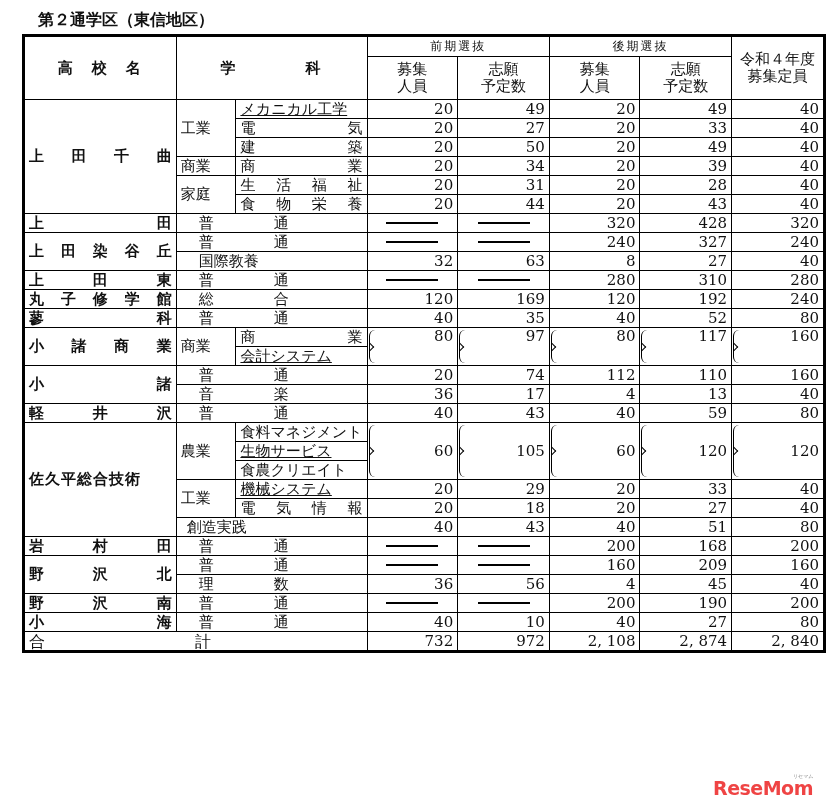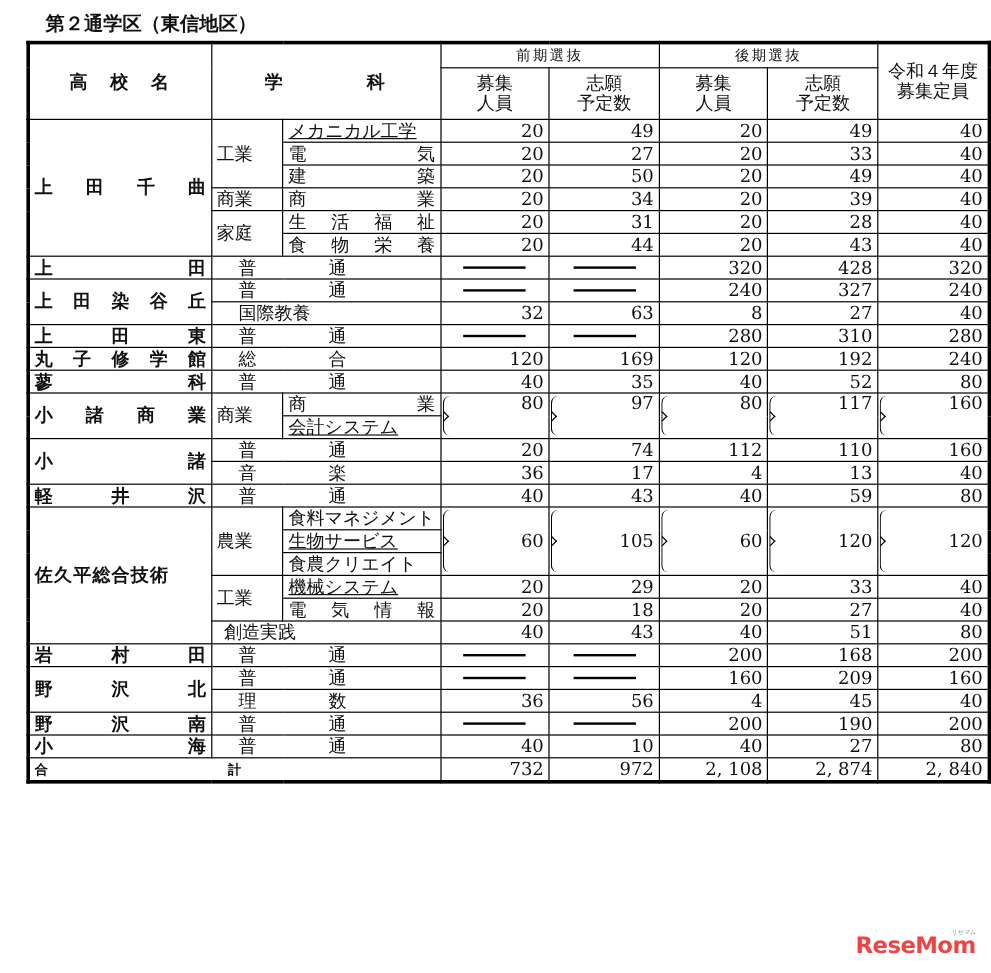--- a/index.html
+++ b/index.html
@@ -530,21 +530,21 @@
           </div>
         </td>
     <td class="num">40</td>
     <td class="num">10</td>
     <td class="num">40</td>
     <td class="num">27</td>
     <td class="num">80</td>
   </tr>
 
   <tr class="thick-top">
-    <td colspan="3" class="cat" style="font-size:11px;font-weight:bold;">
+    <td colspan="3" class="cat" style="font-size:16px;">
       <span style="margin-right:150px;">合</span><span>計</span>
     </td>
     <td class="num">732</td>
     <td class="num">972</td>
     <td class="num">2, 108</td>
     <td class="num">2, 874</td>
     <td class="num">2, 840</td>
   </tr>
 </tbody>
   </table>

